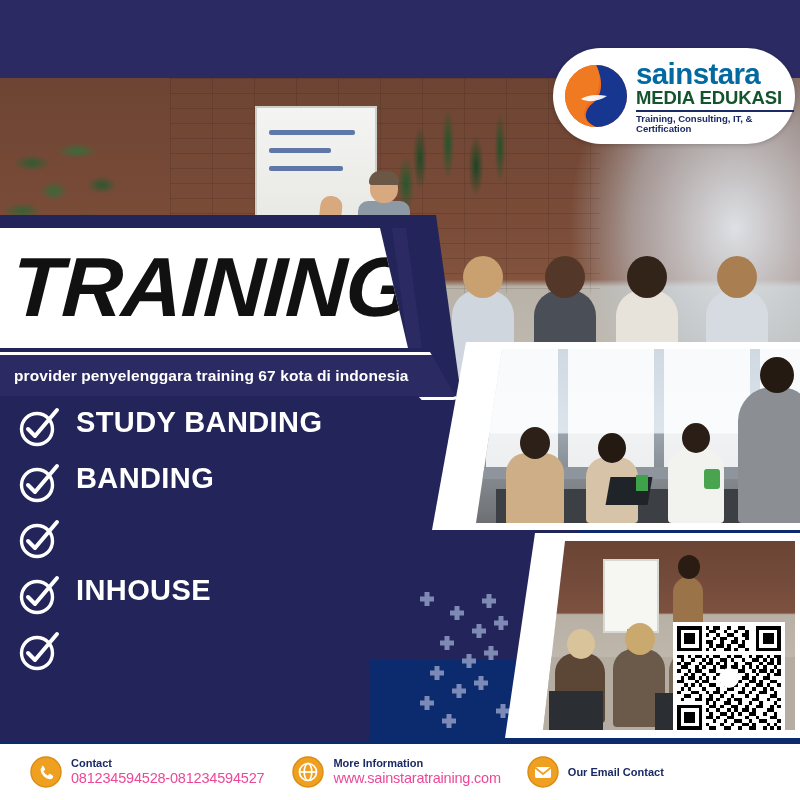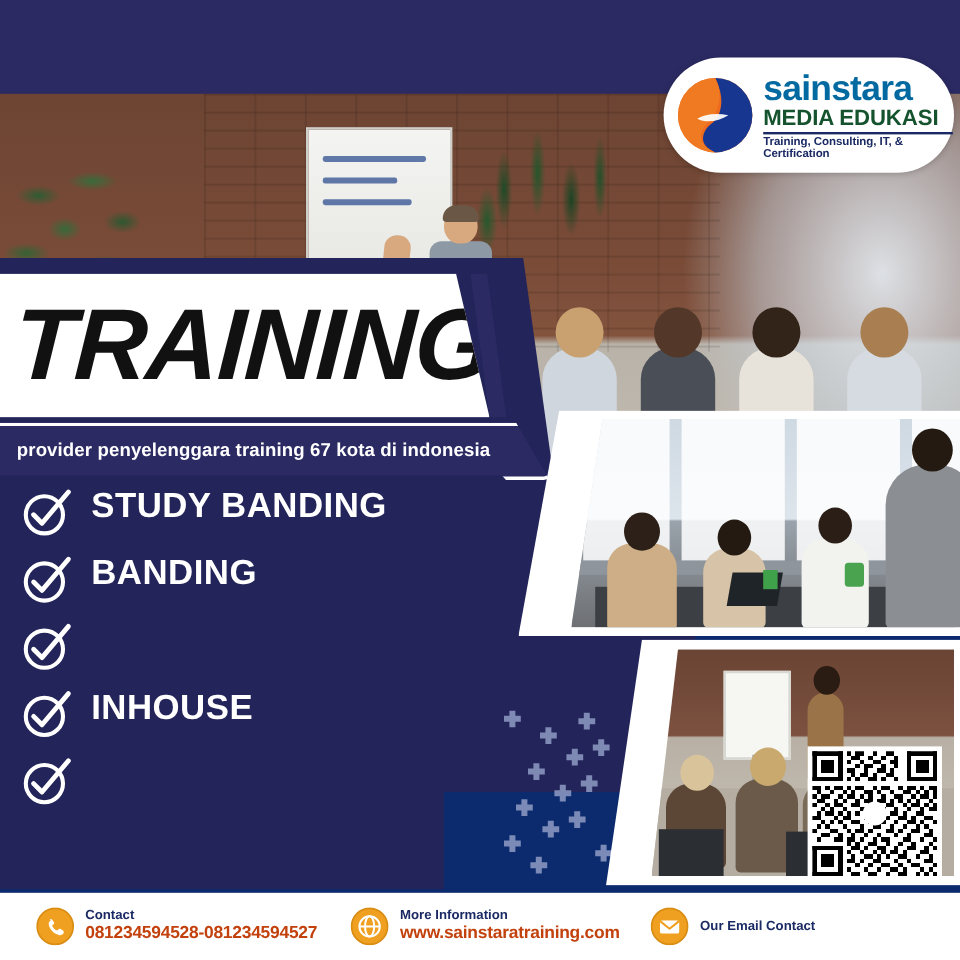--- a/index.html
+++ b/index.html
@@ -232,21 +232,21 @@
     background:#ffffff;
     display:flex;align-items:center;
   }
   .footer-rule{
     position:absolute;left:0;bottom:56px;width:800px;height:3px;background:#0c2b6e;
   }
   .f-item{display:flex;align-items:center;}
   .f-icon{width:32px;height:32px;flex:0 0 32px;margin-right:9px;}
   .f-text{line-height:1.15;}
   .f-label{font-size:11px;font-weight:bold;color:#1b2a64;letter-spacing:0;}
-  .f-value{font-size:14.5px;font-weight:bold;color:#c2410c;letter-spacing:-.2px;white-space:nowrap;}
+  .f-value{font-size:14.5px;font-weight:normal;color:#ec4899;letter-spacing:-.2px;white-space:nowrap;}
 </style>
 </head>
 <body>
 
 <div id="poster">
 
   <div class="top-band"></div>
 
   <div class="hero-photo">
     <div class="hero-bg"></div>

